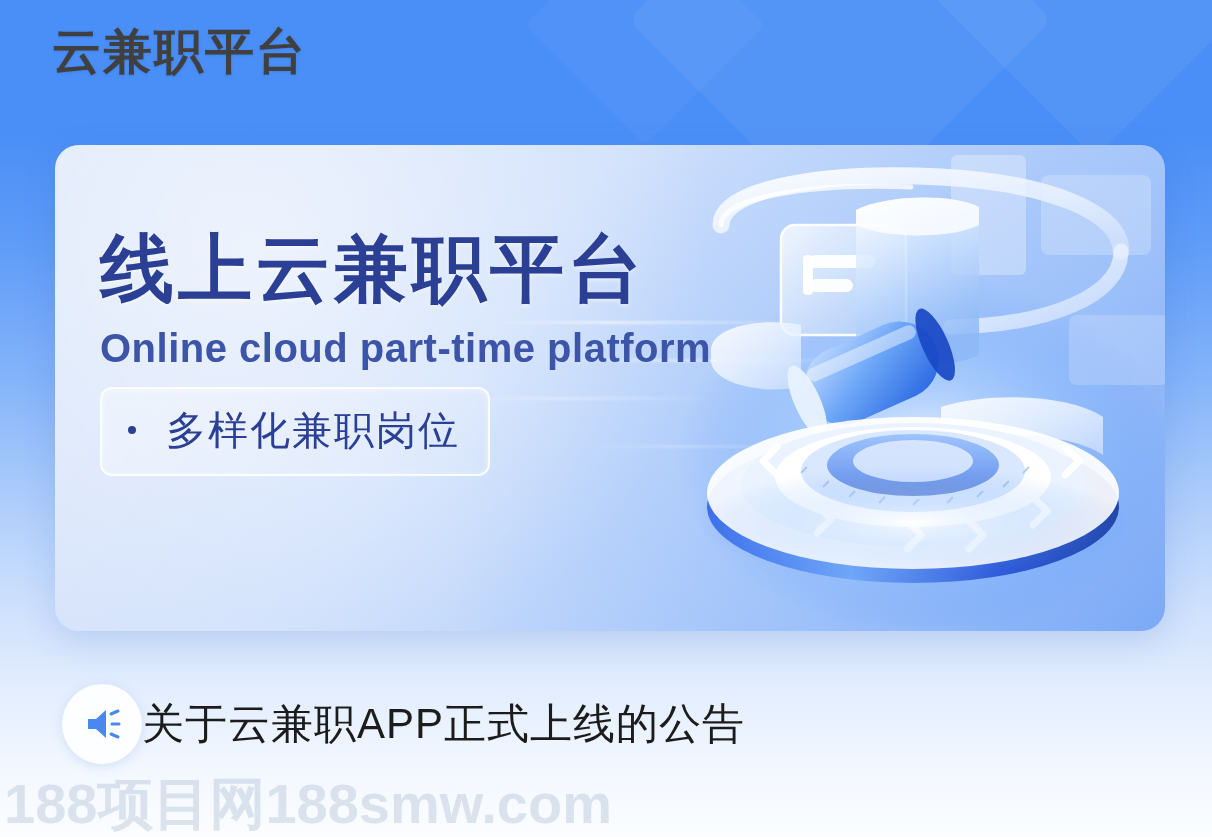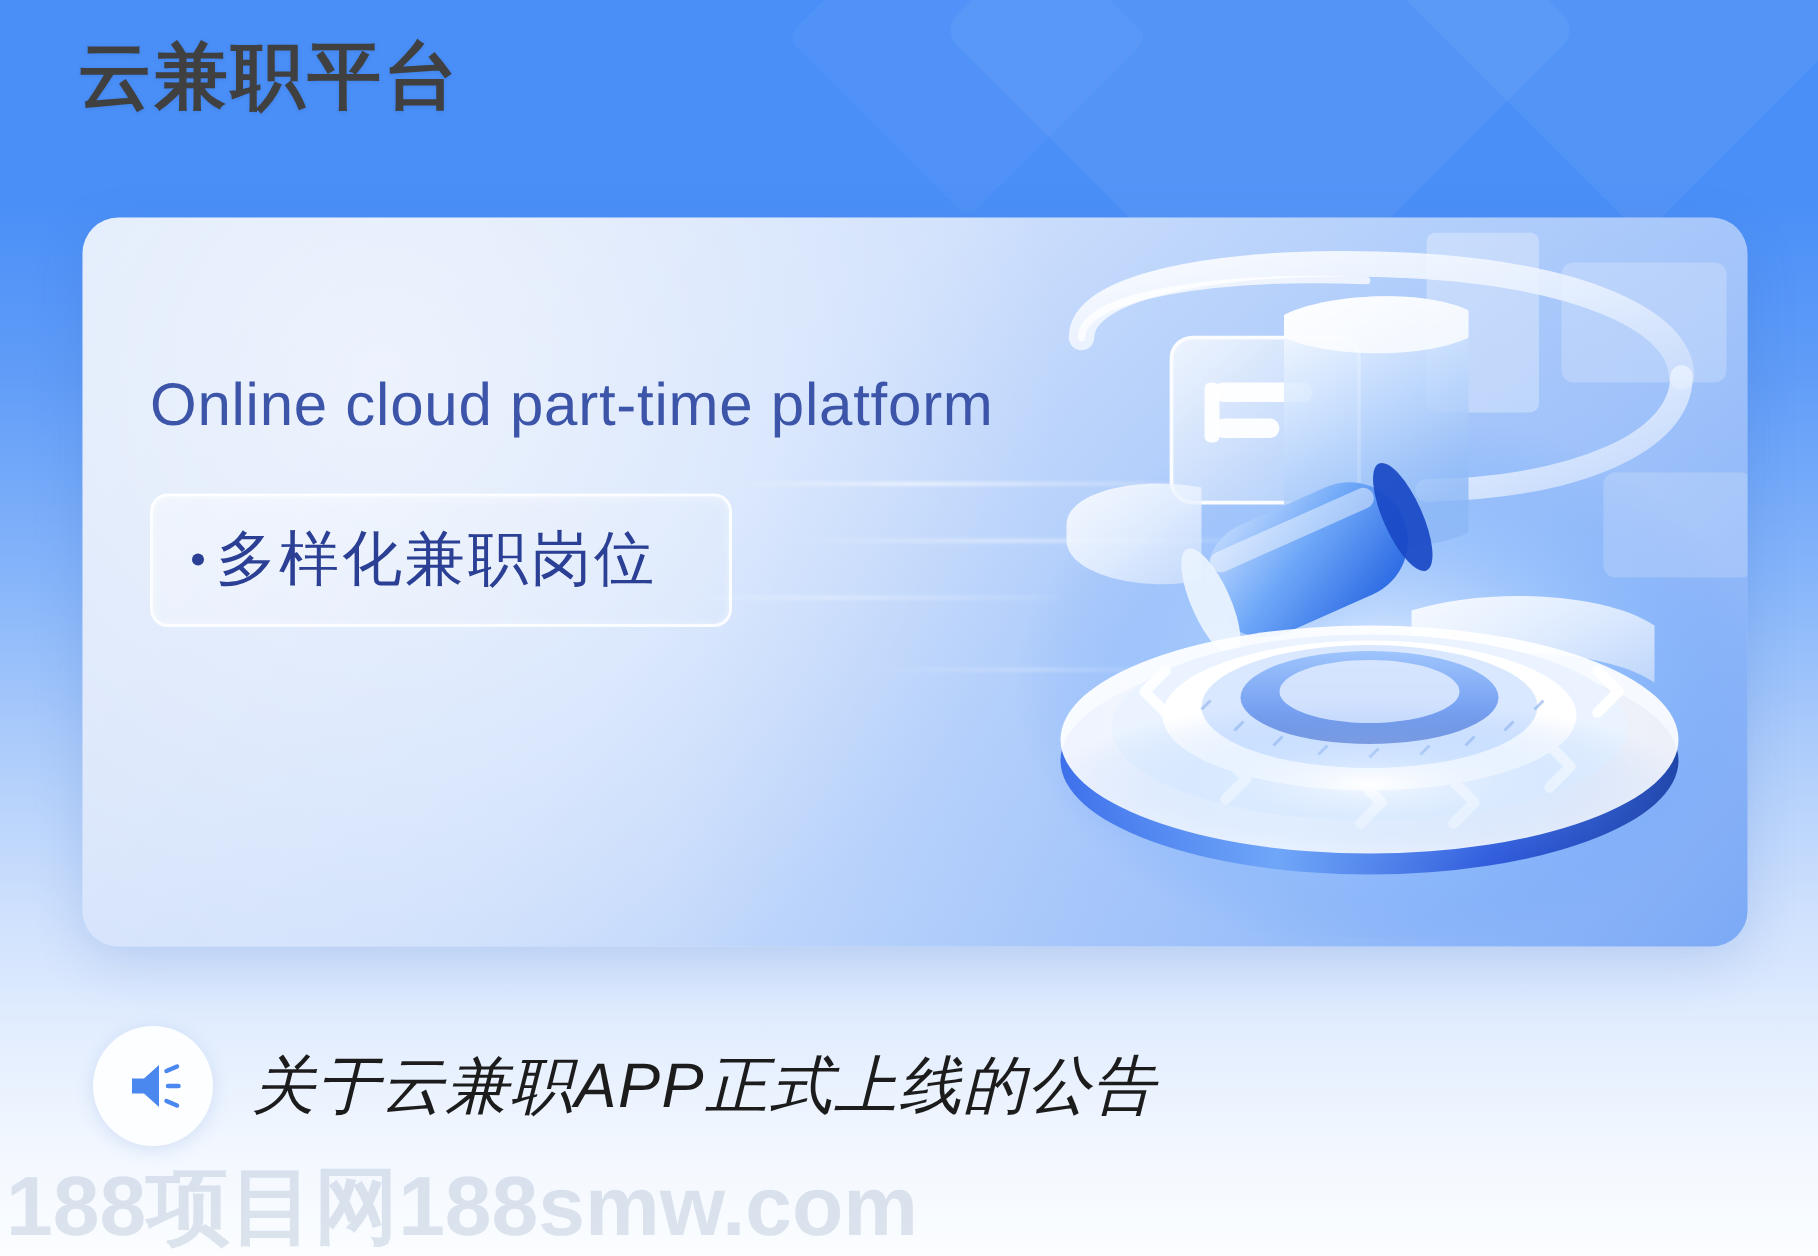--- a/index.html
+++ b/index.html
@@ -91,31 +91,31 @@
     font-weight:bold;
     color:#2b4095;
     letter-spacing:4px;
     line-height:1.05;
     white-space:nowrap;
     text-shadow:0 2px 4px rgba(255,255,255,0.5);
   }
   .banner-subheading {
     margin-top:18px;
     font-size:40px;
-    font-weight:400;
+    font-weight:700;
     color:#3c55a9;
     letter-spacing:0.5px;
     white-space:nowrap;
   }
   .banner-tag {
-    margin-top:36px;
+    margin-top:16px;
     display:inline-flex;
     align-items:center;
-    gap:8px;
-    padding:14px 48px 16px 26px;
+    gap:30px;
+    padding:14px 28px 16px 26px;
     border:2px solid rgba(255,255,255,0.85);
     border-radius:12px;
     background:linear-gradient(120deg, rgba(255,255,255,0.36), rgba(255,255,255,0.10));
     box-shadow:inset 0 1px 6px rgba(255,255,255,0.45);
   }
   .tag-dot {
     width:8px; height:8px; border-radius:50%;
     background:#2b4095; flex:none;
   }
   .tag-label {
@@ -133,23 +133,21 @@
     width:520px; height:470px;
     z-index:3;
   }
 
   
   .announcement {
     position:absolute;
     left:62px; top:684px;
     display:flex;
     align-items:center;
-    gap:26px;
     z-index:6;
-    font-style:italic;
   }
   .ann-icon-wrap {
     width:80px; height:80px;
     border-radius:50%;
     background:#fdfeff;
     box-shadow:0 3px 12px rgba(70,120,200,0.16);
     display:flex; align-items:center; justify-content:center;
     flex:none;
   }
   .ann-text {
@@ -292,20 +290,21 @@
         <polyline points="318,366 332,380 318,394"></polyline>
         <polyline points="382,342 396,356 382,370"></polyline>
         <polyline points="414,292 428,306 414,320"></polyline>
       </g>
 
       <ellipse cx="262" cy="368" rx="214" ry="56" fill="url(#gGlow)" opacity="0.55"></ellipse>
     </svg>
   </div>
 
   <div class="banner-text">
+    <div class="banner-heading">线上云兼职平台</div>
     <div class="banner-subheading">Online cloud part-time platform</div>
     <div class="banner-tag">
       <span class="tag-dot"></span>
       <span class="tag-label">多样化兼职岗位</span>
     </div>
   </div>
 </div>
 
 <div class="announcement">
   <span class="ann-icon-wrap">

